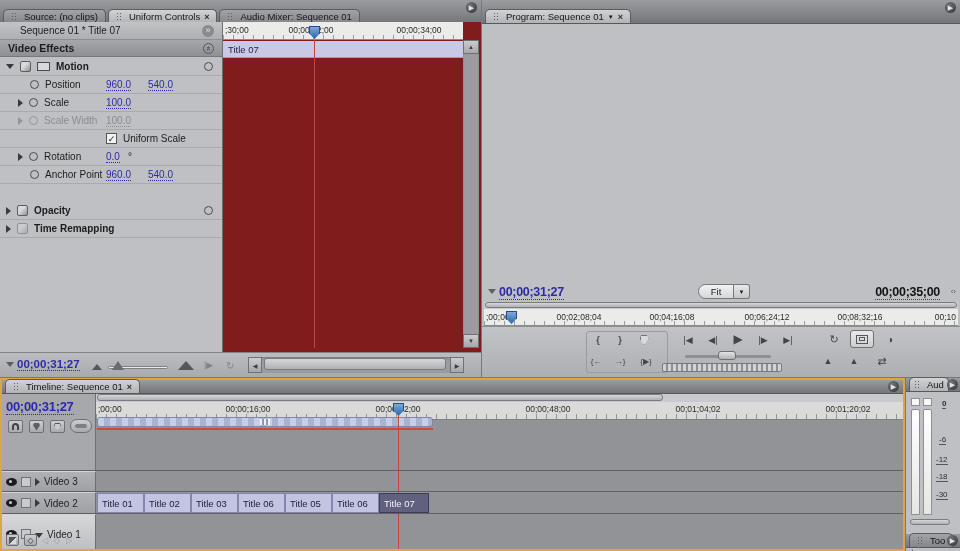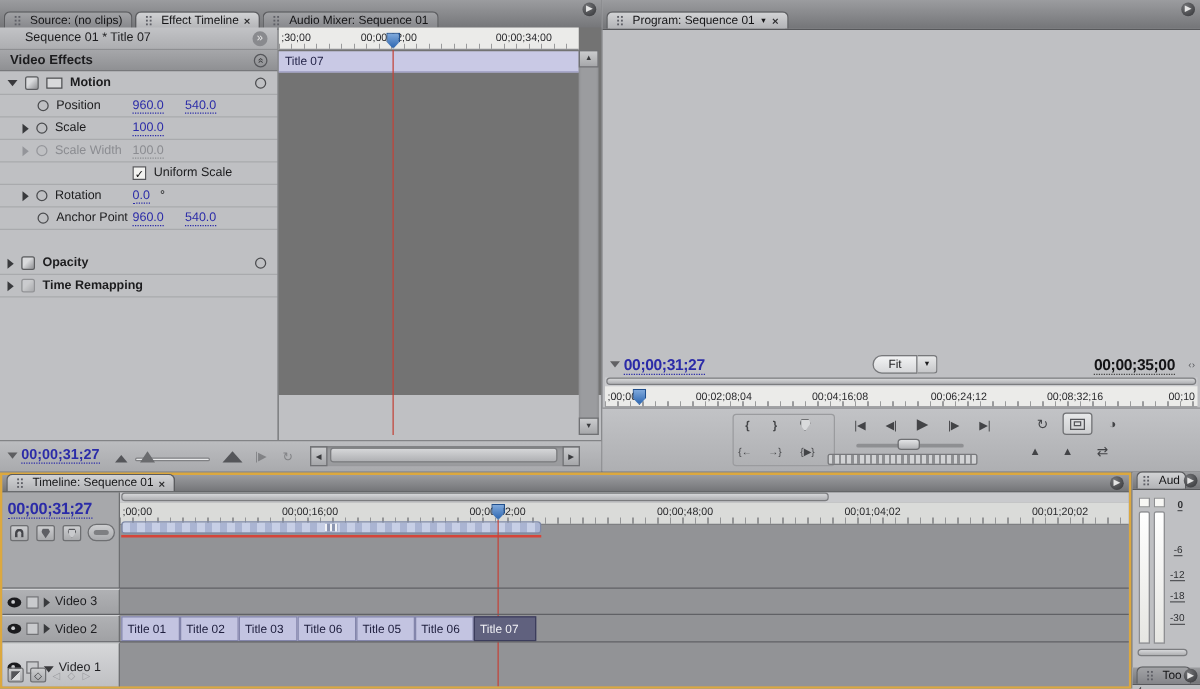--- a/index.html
+++ b/index.html
@@ -52,21 +52,21 @@
 <div class="app">
 
   <div class="panel" style="left:0;top:0;width:481px;height:377px">
     <div class="tabbar">
       <div class="tab">
           <span class="grip"></span>
           <span>Source: (no clips)</span>
         </div>
       <div class="tab active">
           <span class="grip"></span>
-          <span>Effect Timeline</span>
+          <span>Uniform Controls</span>
           <span class="close">×</span>
         </div>
       <div class="tab">
           <span class="grip"></span>
           <span>Audio Mixer: Sequence 01</span>
         </div>
       <span class="pmenu" style="right:4px">▶</span>
     </div>
 
     <div class="vE" style="left:0;top:22px;width:222px;height:18px;background:linear-gradient(#C2C3C6,#ADAEB1);border-bottom:1px solid #8E8F92;display:flex;align-items:center">
@@ -127,21 +127,21 @@
     </div>
     <div class="erow group" style="top:202px">
       <span class="tri-r" style="margin-left:6px"></span>
       <span class="fxbox"></span>
       <span class="lbl">Opacity</span>
       <span class="swatch" style="position:absolute;left:204px"></span>
     </div>
 
     <div class="vE" style="left:222px;top:22px;width:1px;height:330px;background:#6E6F72"></div>
 
-    <div class="vE" style="left:223px;top:22px;width:258px;height:294px;background:#737373">
+    <div class="vE" style="left:223px;top:22px;width:258px;height:330px;background:#7f1d1d">
       <div class="vE" style="left:0;top:0;width:240px;height:18px;background:#EBEBE9;border-bottom:1px solid #8A8B8E">
         <span class="ticklabel" style="left:2px;top:3px">;30;00</span>
         <span class="ticklabel" style="left:88px;top:3px;transform:translateX(-50%)">00;00;32;00</span>
         <span class="ticklabel" style="left:196px;top:3px;transform:translateX(-50%)">00;00;34;00</span>
         <div class="ticksline" style="left:0;right:0;bottom:0;height:4px"></div>
       </div>
       <div class="playhead" style="left:86px;top:4px"></div>
       <div class="vE" style="left:0;top:19px;width:240px;height:17px;background:#C9C9E5;border-bottom:1px solid #9C9CC0;padding:3px 0 0 5px;font-size:9.5px;color:#242448"><span>Title 07</span></div>
       <div class="redline" style="left:91px;top:18px;height:308px"></div>
 

